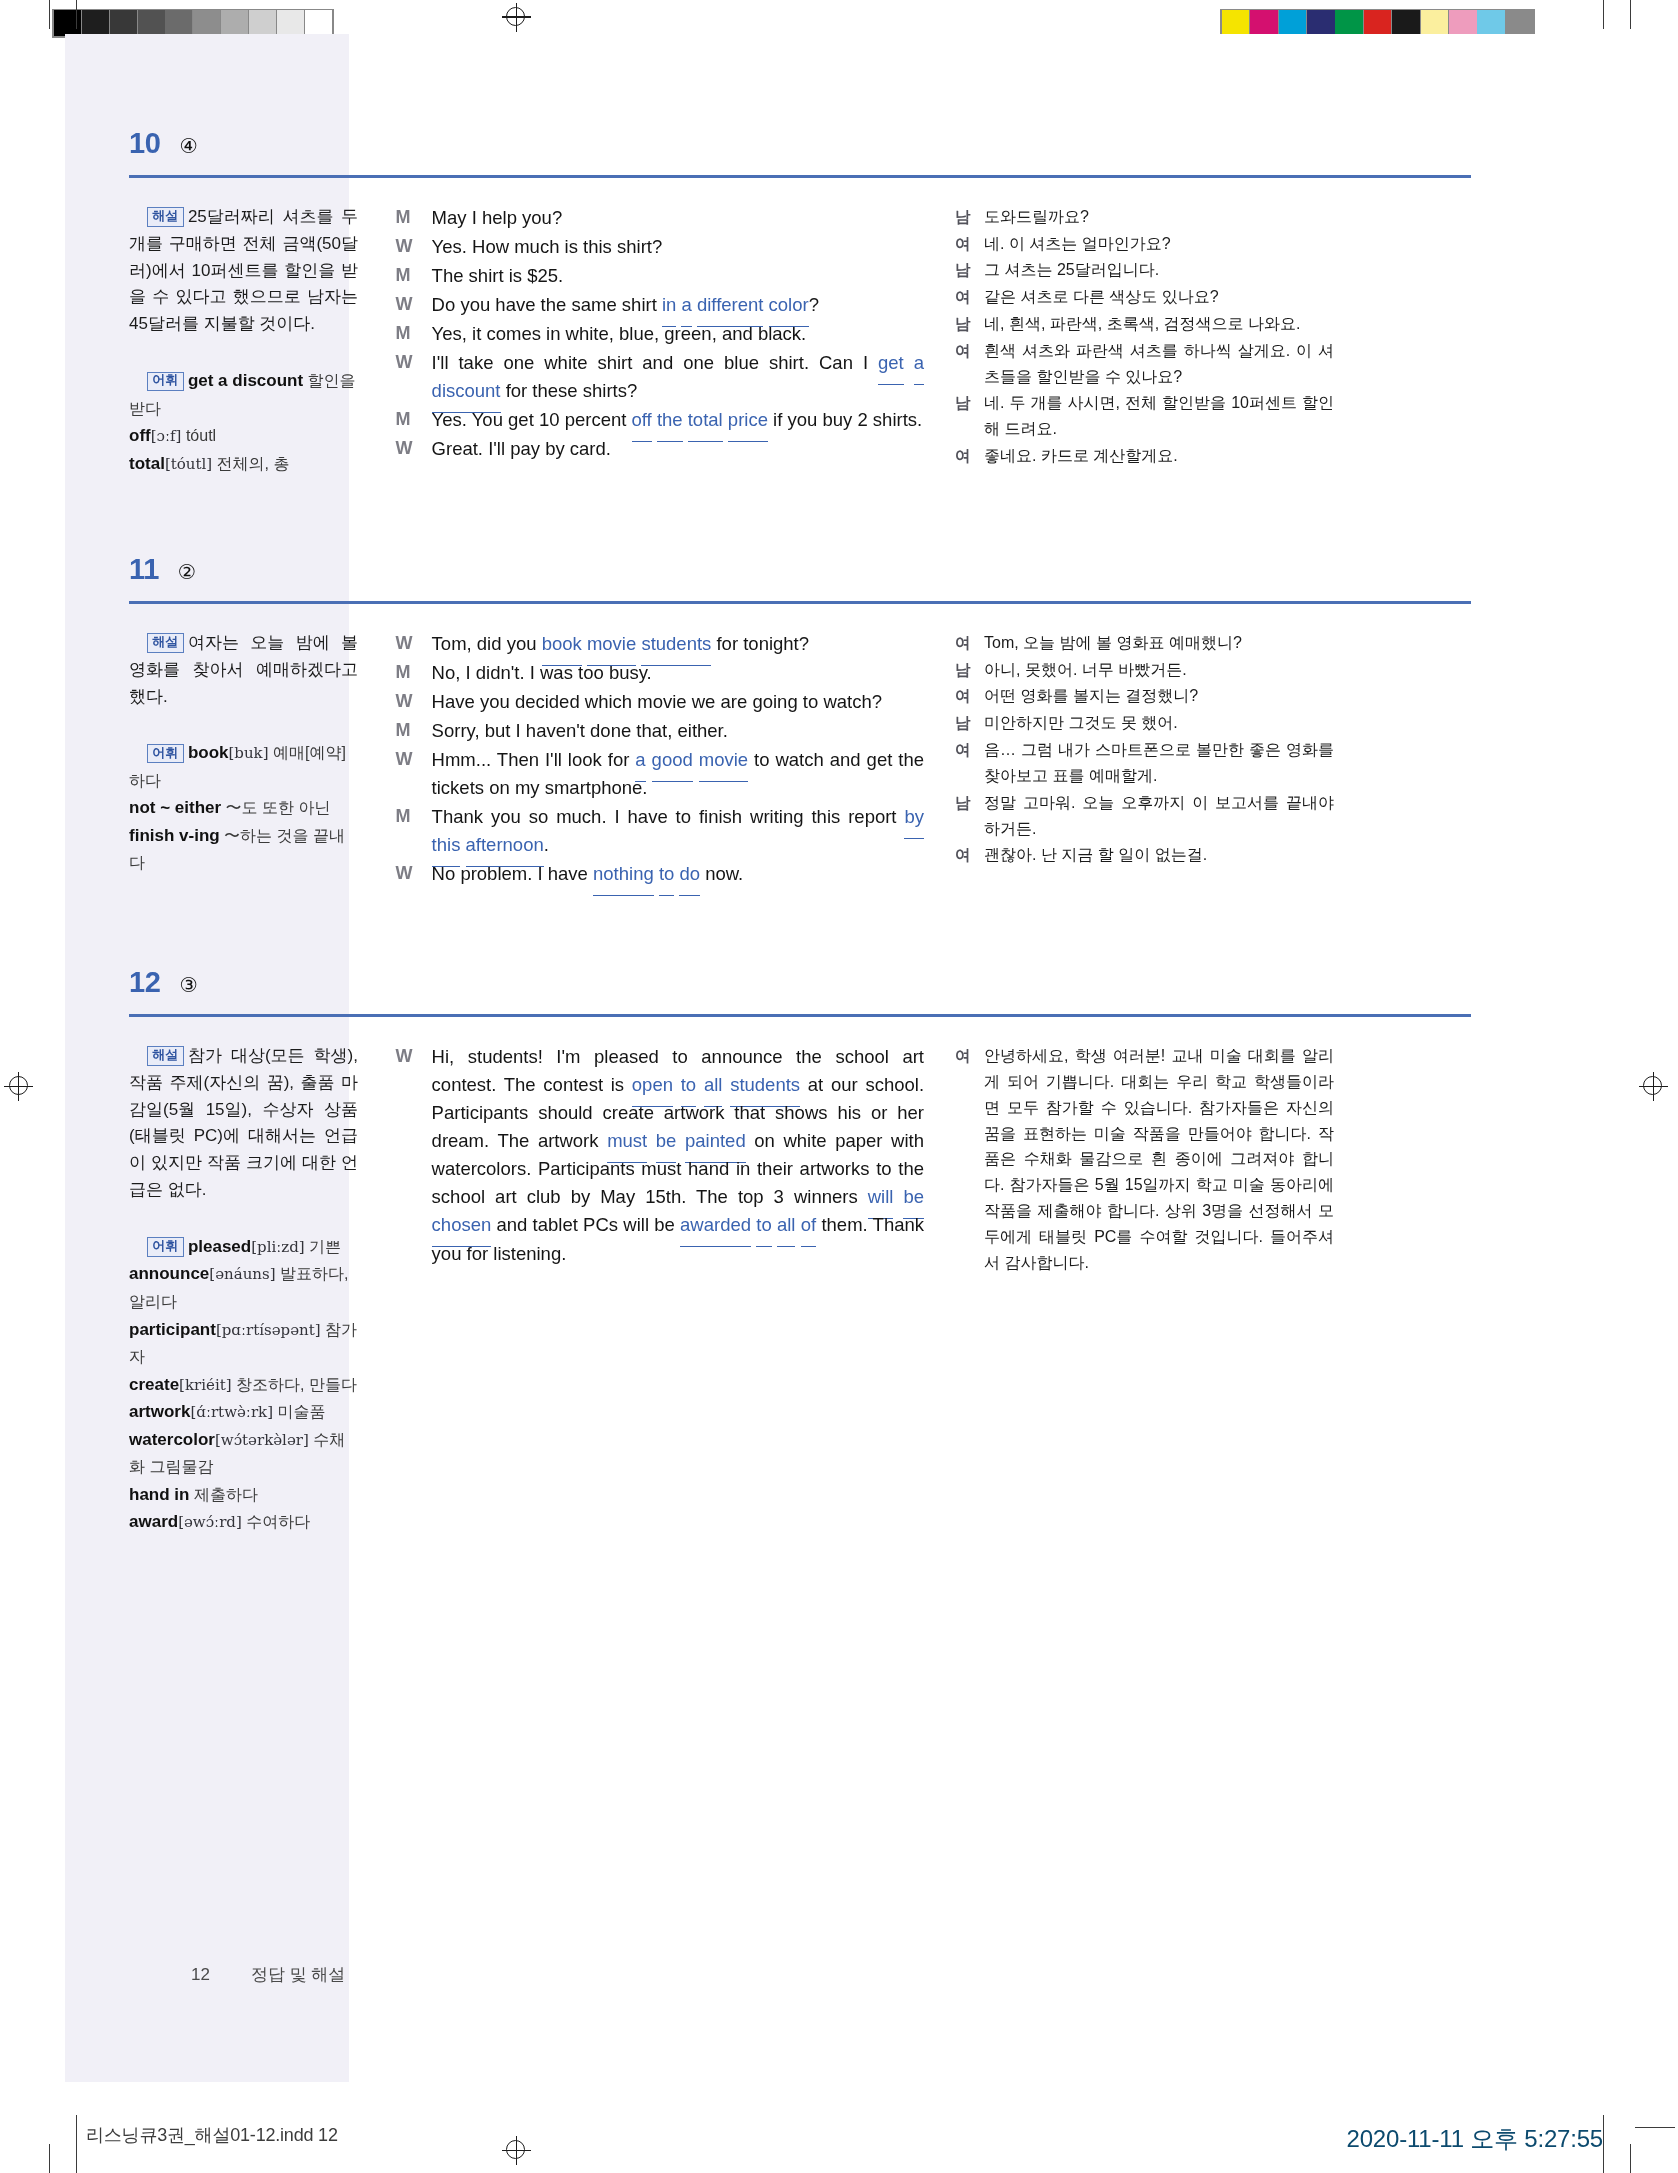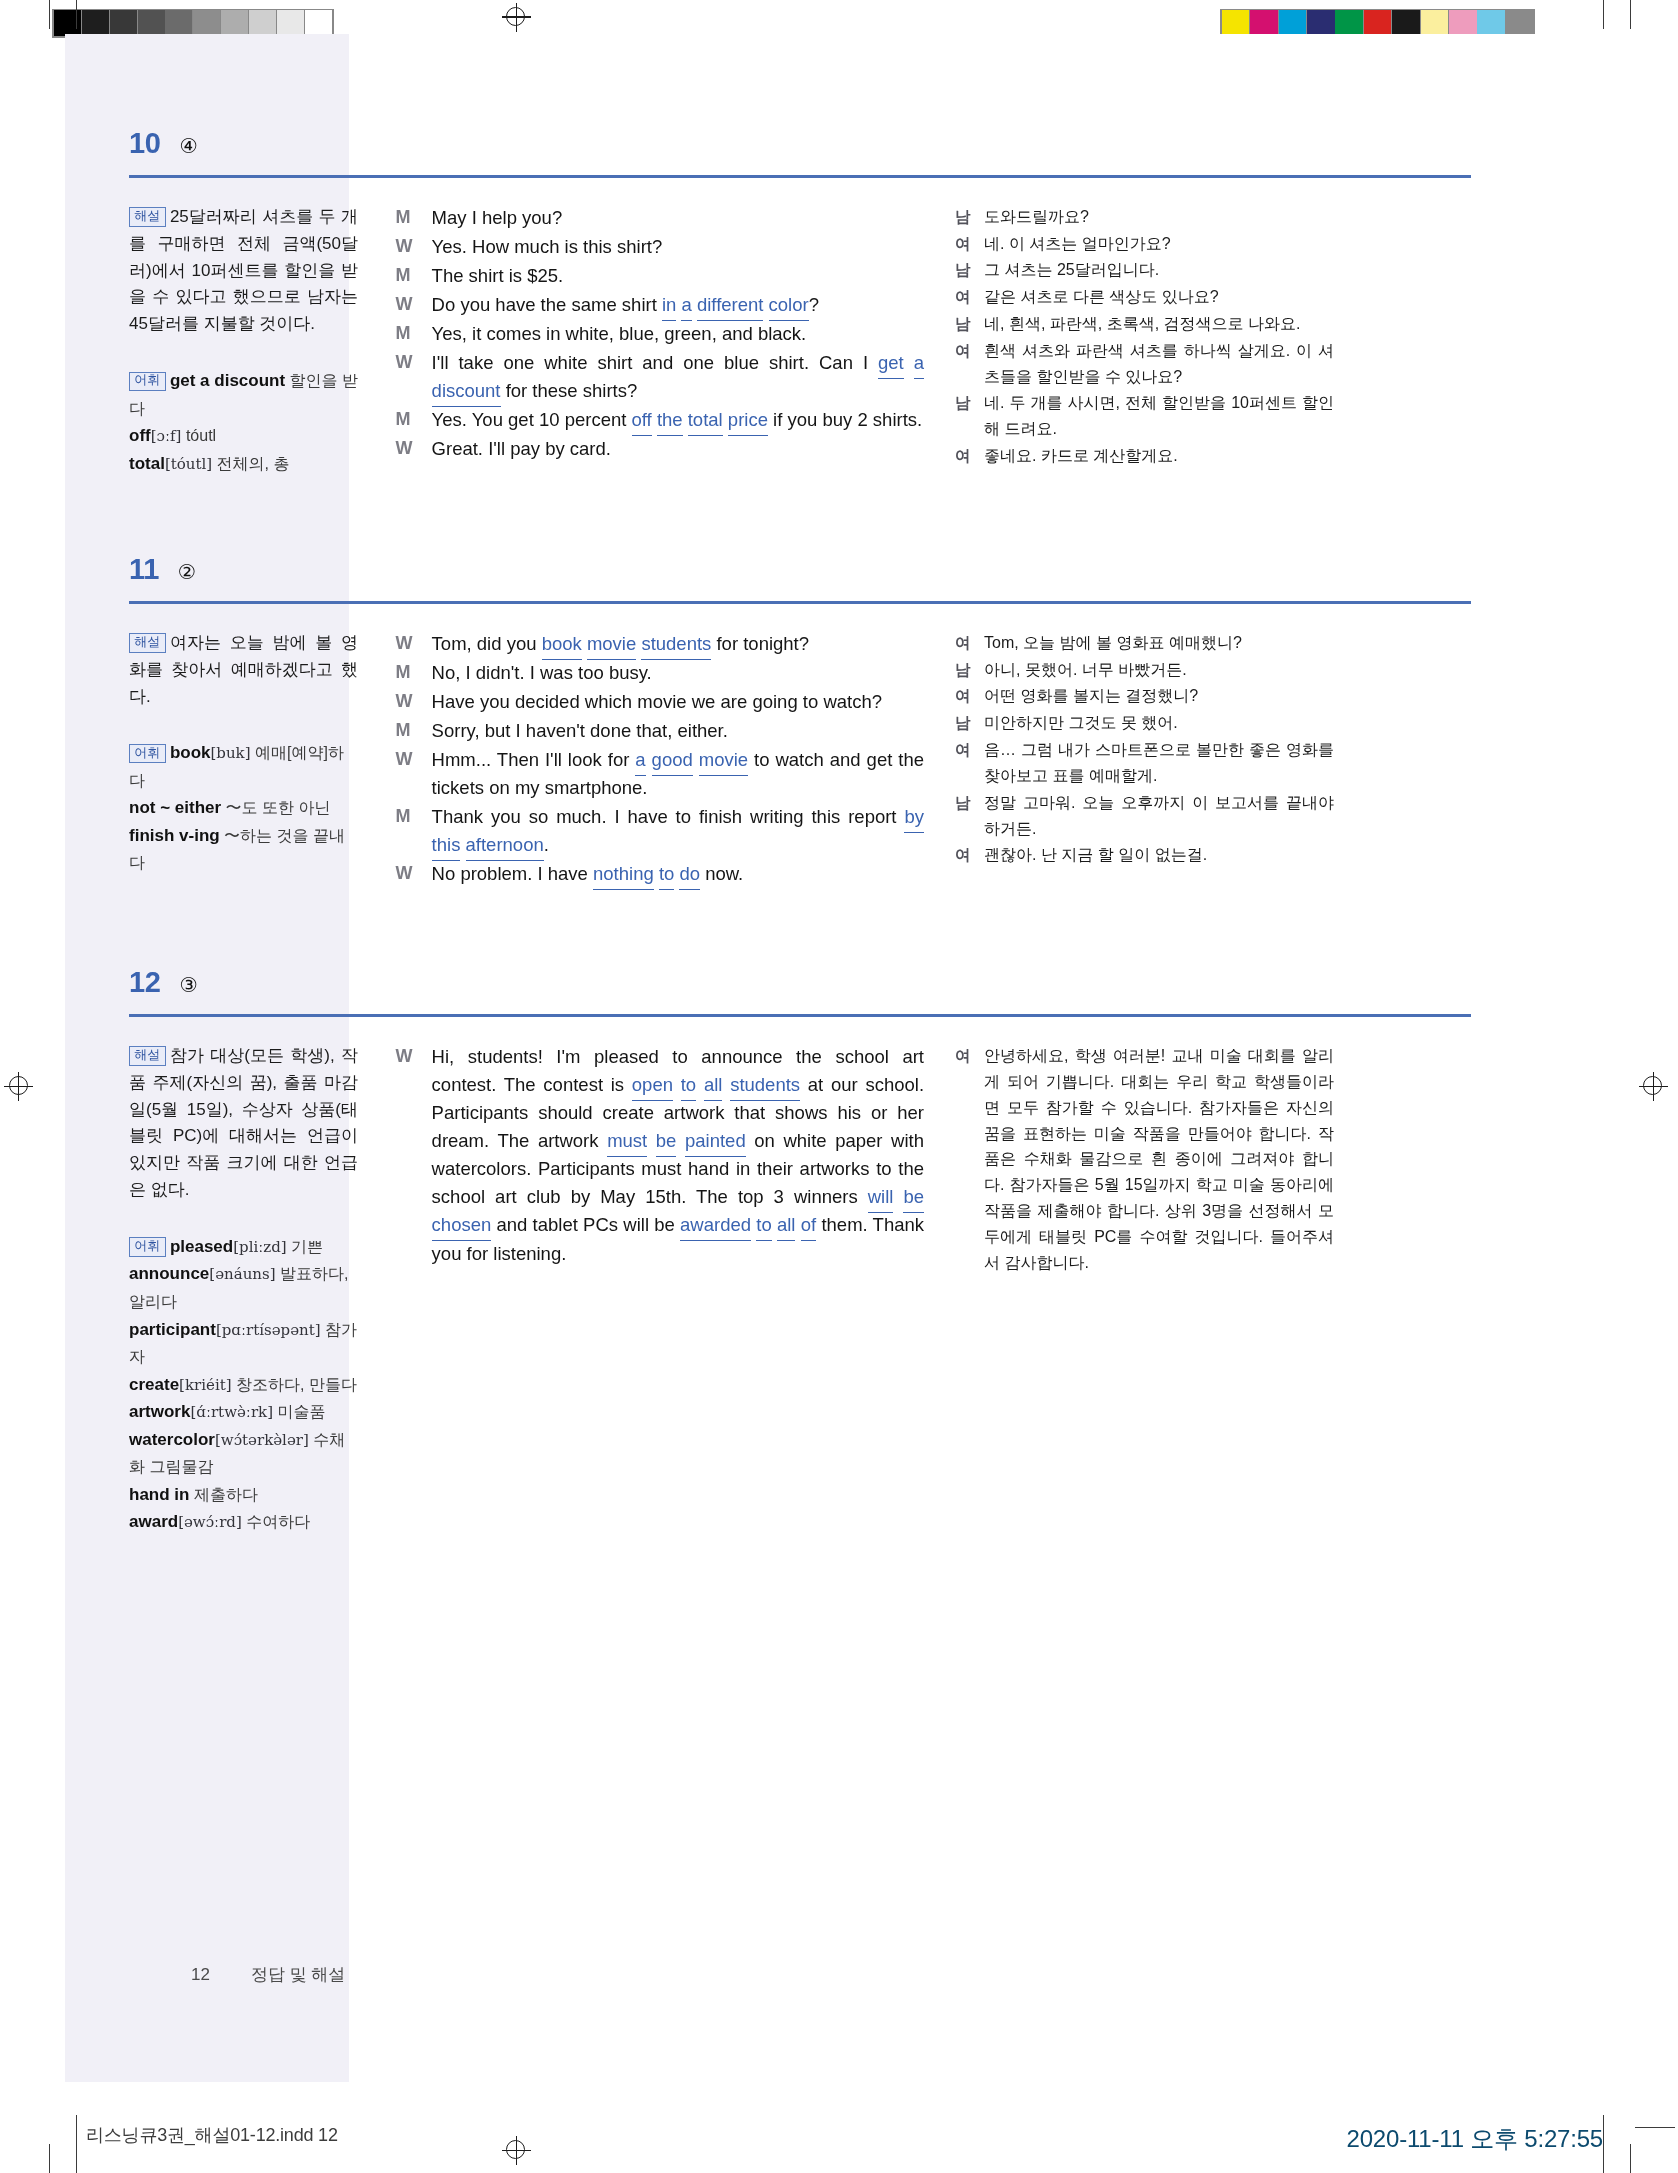--- a/index.html
+++ b/index.html
@@ -144,26 +144,27 @@
     color: #1b1b1b;
     text-align: justify;
     text-justify: inter-word;
   }
   .tag {
     display: inline-block;
     border: 1.3px solid #5b7fc0;
     color: #2f54a0;
     background: #e9ecf8;
     font-size: 13px;
-    font-weight: normal;
+    font-weight: bold;
     padding: 0.9px 4.3px 1.7px 4.3px;
     line-height: 1.15;
     vertical-align: 1.7px;
     margin-right: 4.3px;
     white-space: nowrap;
+    margin-left: 18px;
   }
   .vocab {
     margin-top: 29px;
     font-size: 17px;
     line-height: 1.62;
     color: #1b1b1b;
   }
   .vword { font-weight: bold; color: #111; }
   .vipa {
     font-family: "DejaVu Serif", "Liberation Serif", serif;
@@ -196,21 +197,21 @@
     font-size: 18.5px;
     line-height: 1.52;
     color: #151515;
     text-align: justify;
     text-justify: inter-word;
   }
   u.hl {
     color: #3a63b0;
     text-decoration: none;
     border-bottom: 1.4px solid #3a63b0;
-    padding-bottom: 5px;
+    padding-bottom: 11px;
   }
 
   
   .col-right {
     width: 379px;
     box-sizing: border-box;
   }
   .kline { display: flex; margin-bottom: 0.9px; }
   .kspk {
     width: 29px;

